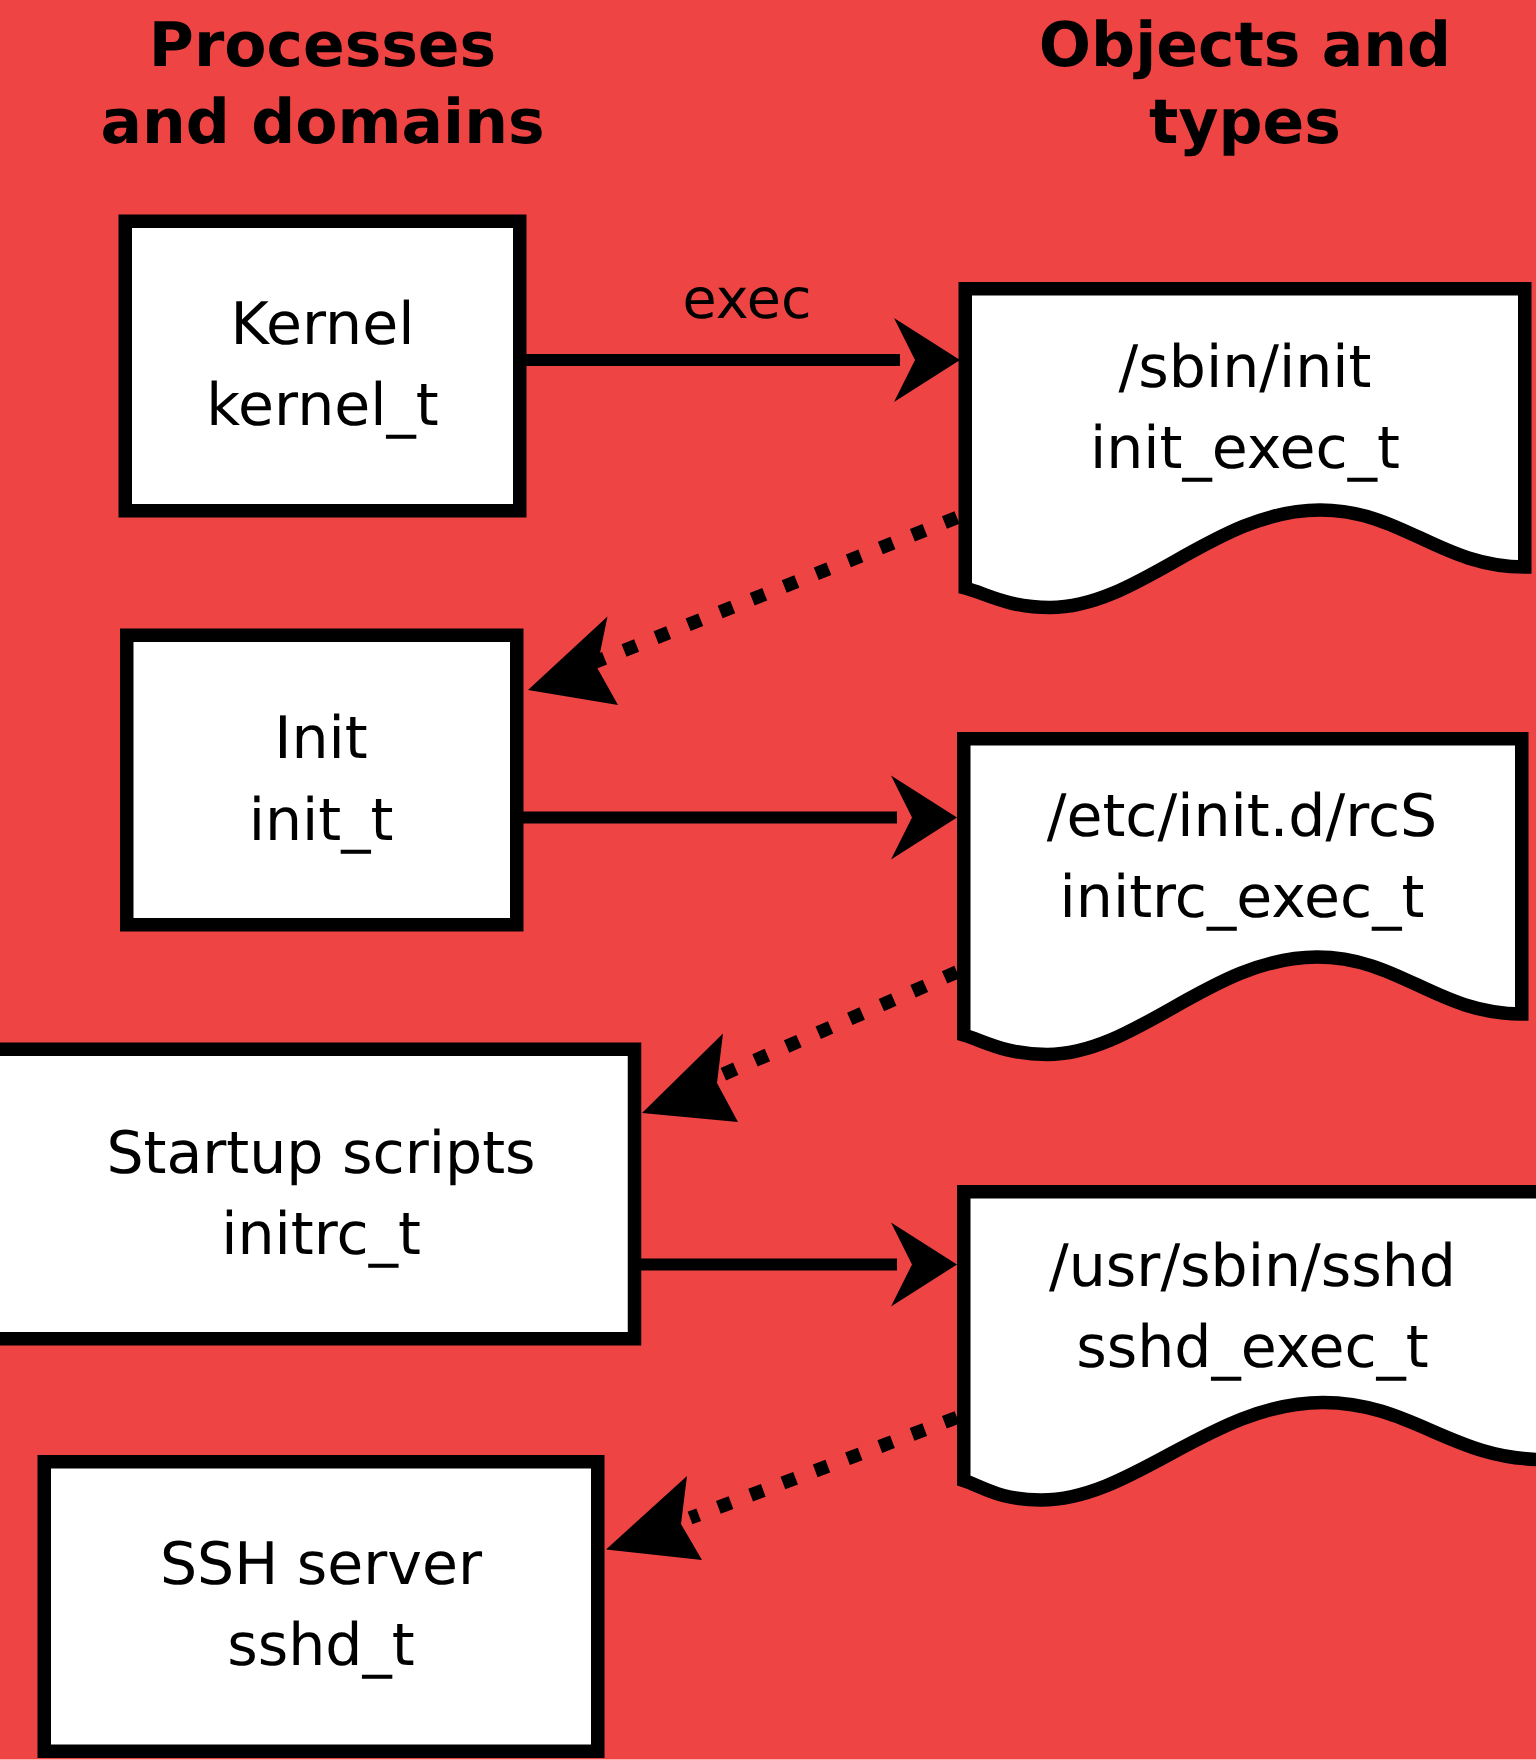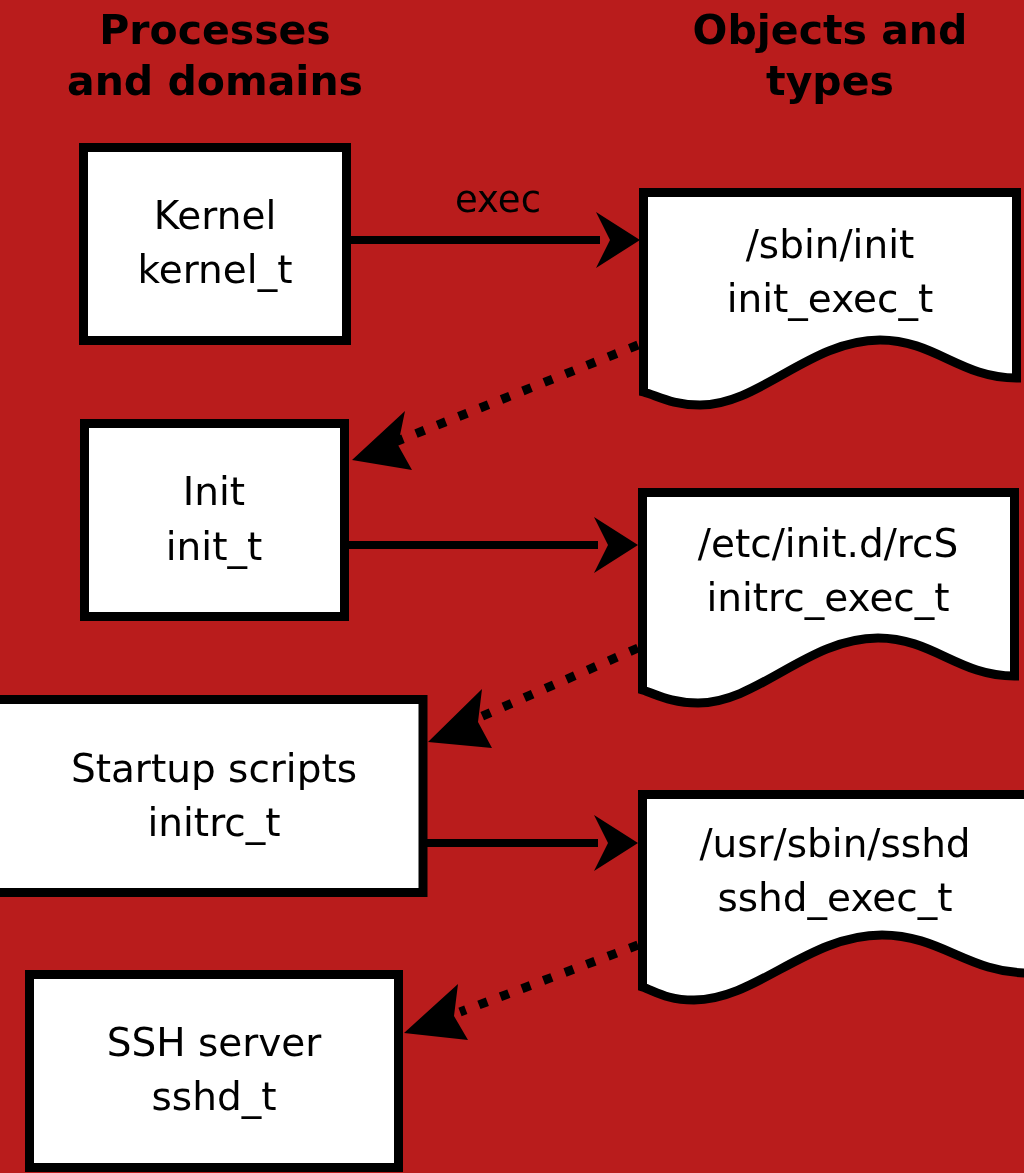--- a/index.html
+++ b/index.html
@@ -7,21 +7,21 @@
     padding: 0;
     background: #ffffff;
   }
   body {
     font-family: "DejaVu Sans", "Liberation Sans", sans-serif;
   }
   #stage {
     position: relative;
     width: 1024px;
     height: 1173px;
-    background: #b91c1c;
+    background: #ef4444;
     overflow: hidden;
   }
   #diagram-svg {
     position: absolute;
     left: 0;
     top: 0;
     width: 1024px;
     height: 1173px;
   }
   .col-title {

